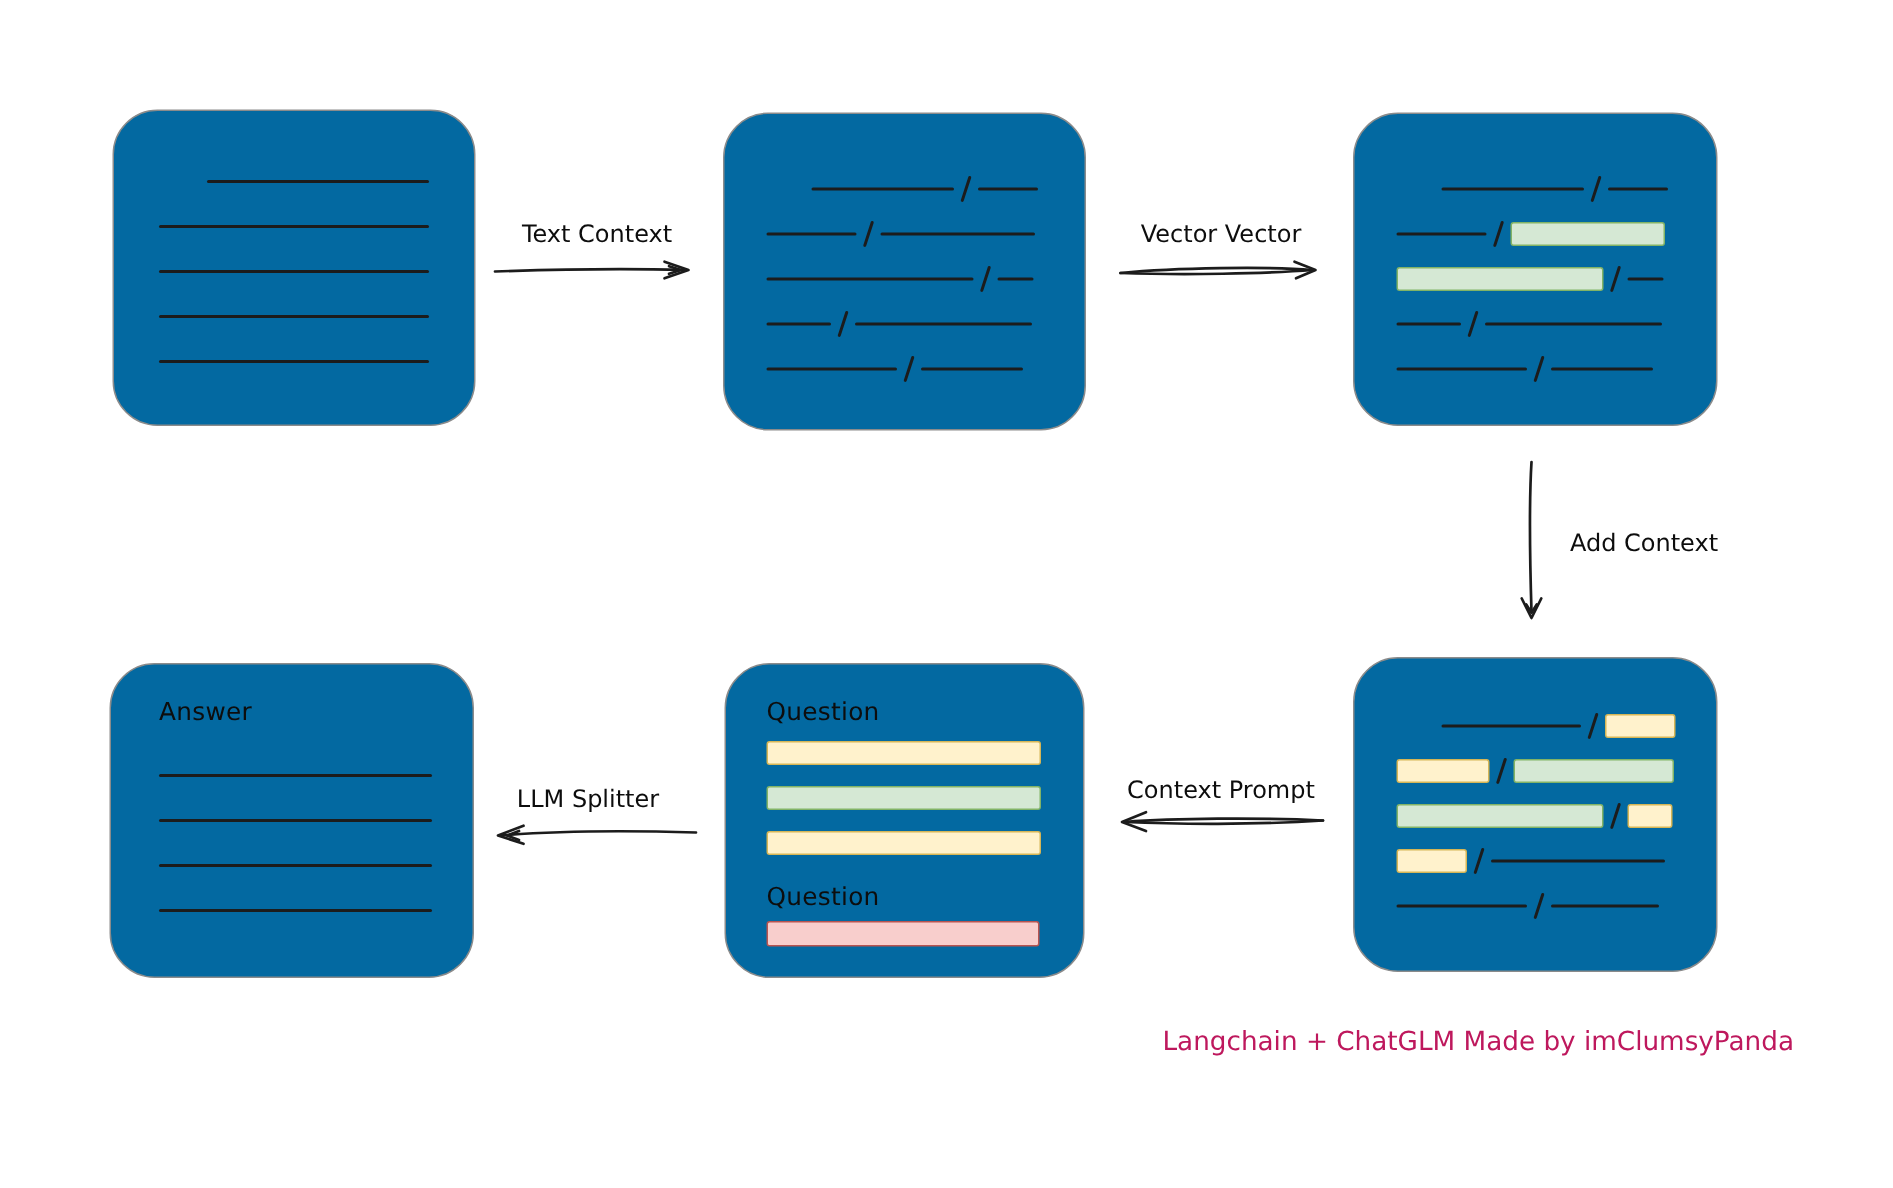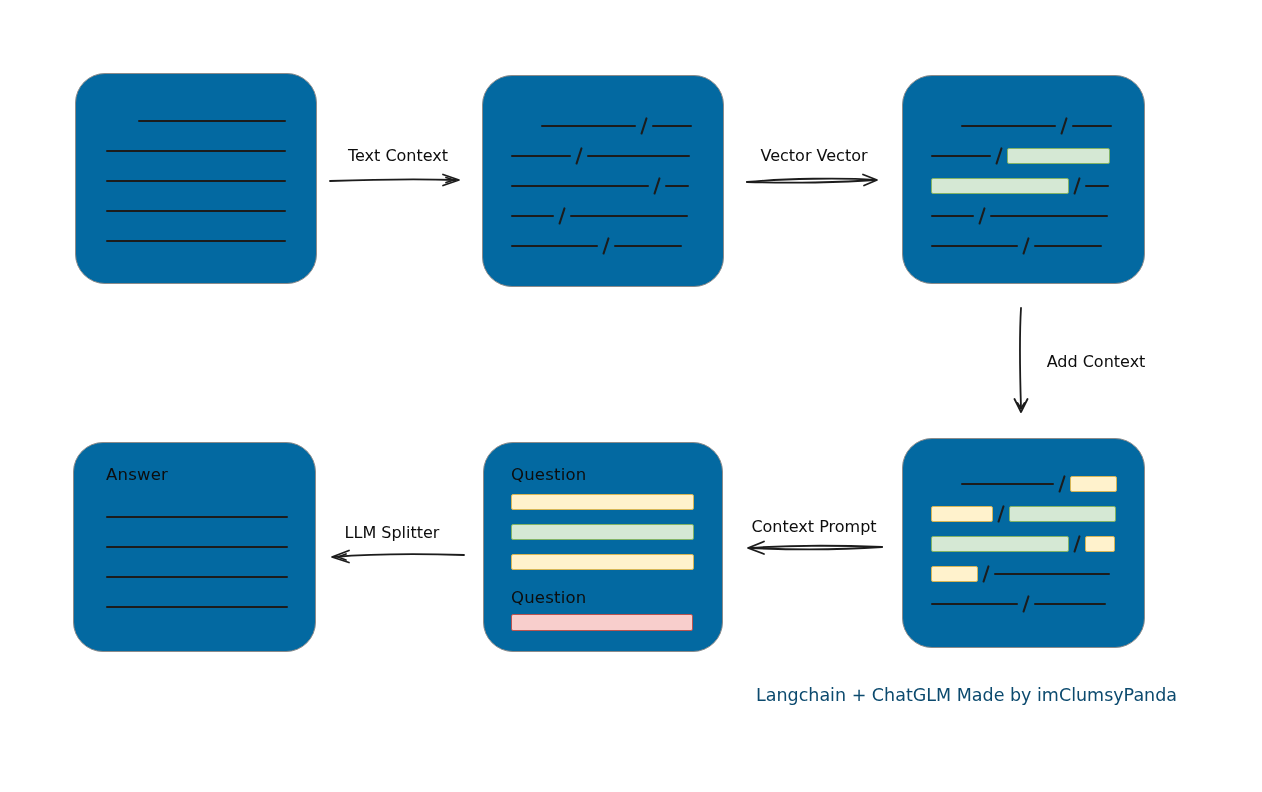--- a/index.html
+++ b/index.html
@@ -72,23 +72,23 @@
     stroke: var(--stroke, #1c1c1c);
     stroke-width: 1.8;
     stroke-linecap: round;
     stroke-linejoin: round;
   }
   .caption {
     position: absolute;
     left: 756px;
     top: 685px;
     width: 440px;
-    text-align: left;
+    text-align: right;
     font-size: 17.5px;
-    color: #0c4a6e;
+    color: #be185d;
     white-space: nowrap;
   }
 </style>
 </head>
 <body>
 
 <div class="canvas">
 
   <div class="node" style="left:75px; top:73px; width:242px; height:211px; padding:32px 0 0 30px;">
     <div>

